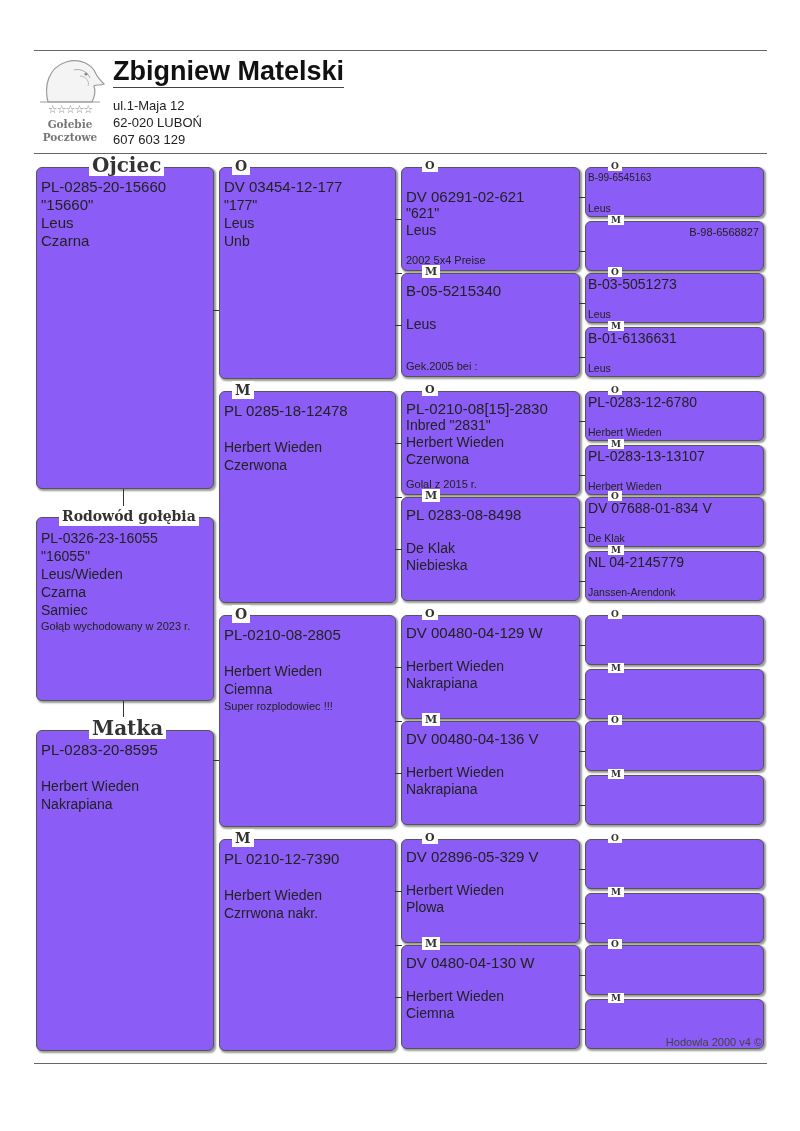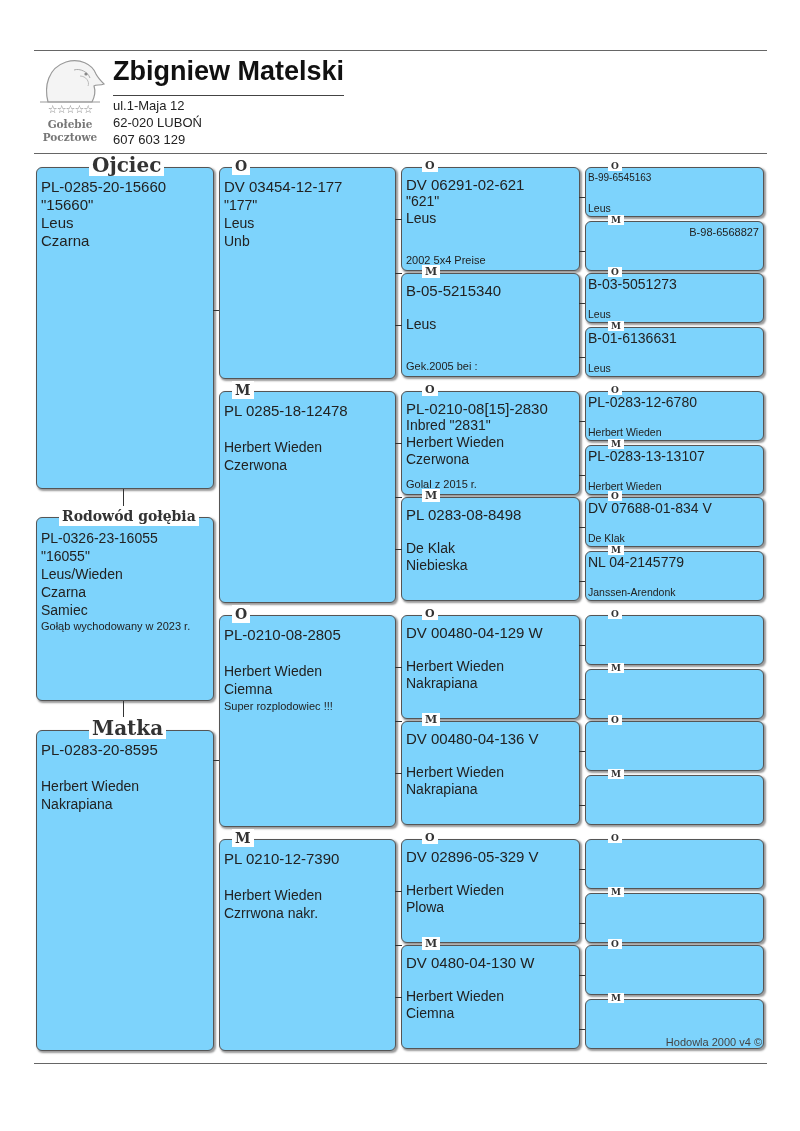--- a/index.html
+++ b/index.html
@@ -3,23 +3,23 @@
 <meta charset="utf-8">
 <style>
   html, body { margin:0; padding:0; background:#ffffff; }
   body { width:800px; height:1131px; position:relative; overflow:hidden; font-family:"Liberation Sans", sans-serif; color:#222; }
   .rule { position:absolute; left:34px; width:733px; height:0; border-top:1.5px solid #666; }
   .logo { position:absolute; left:34px; top:56px; width:72px; height:92px; }
   .logo .stars { position:absolute; left:0; top:47px; width:72px; text-align:center; font-size:11px; letter-spacing:-1px; color:#888; }
   .logo .l1, .logo .l2 { position:absolute; left:0; width:72px; text-align:center; font-family:"DejaVu Serif", serif; font-weight:bold; color:#777; font-size:10.5px; }
   .logo .l1 { top:62px; }
   .logo .l2 { top:75px; }
-  .owner-name { position:absolute; left:113px; top:55px; font-size:27px; font-weight:bold; color:#111; border-bottom:1.5px solid #444; padding-bottom:8px; line-height:32px; }
+  .owner-name { position:absolute; left:113px; top:55px; font-size:27px; font-weight:bold; color:#111; border-bottom:1.5px solid #444; padding-bottom:0; line-height:32px; }
   .addr { position:absolute; left:113px; font-size:13px; color:#222; line-height:15px; }
-  .box { position:absolute; border:1.5px solid #555; border-radius:6px; box-shadow:1.5px 1.5px 2px #999; background:#7dd3fc; box-sizing:border-box; }
+  .box { position:absolute; border:1.5px solid #555; border-radius:6px; box-shadow:1.5px 1.5px 2px #999; background:#8b5cf6; box-sizing:border-box; }
   .legend { position:absolute; top:-9px; background:#fff; padding:0 3px; font-family:"DejaVu Serif", serif; font-weight:bold; color:#333; line-height:16px; }
   .legend.big { top:-14px; font-size:20px; line-height:22px; }
   .legend.mid { top:-12px; font-size:14px; line-height:20px; }
   .legend.c2 { font-size:14px; top:-11px; line-height:18px; }
   .legend.c3 { font-size:11px; top:-9px; line-height:13px; }
   .legend.c4 { font-size:9px; top:-7px; line-height:10px; }
   .content { position:absolute; left:4px; right:4px; font-size:14px; line-height:18px; color:#222; }
   .content .line { display:block; white-space:nowrap; min-height:18px; }
   .small { font-size:11px !important; }
   .vline { position:absolute; width:0; border-left:1.5px solid #333; }
@@ -129,21 +129,21 @@
         <span class="line">Herbert Wieden</span>
         <span class="line">Czrrwona nakr.</span>
       </div>
     </div>
     <div class="hline" style="left: 395px; top: 945px; width: 7px;"></div>
   </div>
 <div id="col3">
     <div class="box" style="left: 401px; top: 167px; width: 179px; height: 104px;">
       <div class="legend c3" style="left: 20px;">O</div>
       <div class="content" style="top: 8px;">
-        <span class="line" style="font-size: 15px; line-height: 17px; min-height: 17px;">DV 06291-02-621</span>
+        <span class="line" style="font-size: 15px; line-height: 17px; min-height: 17px; margin-top: 12px;">DV 06291-02-621</span>
         <span class="line" style="line-height: 17px; min-height: 17px;">"621"</span>
         <span class="line" style="line-height: 17px; min-height: 17px;">Leus</span>
         <span class="line" style="line-height: 17px; min-height: 17px;"></span>
       </div>
       <div class="content small" style="bottom: 3px; font-size: 11px; line-height: 13px; white-space: nowrap;">2002 5x4 Preise</div>
     </div>
     <div class="hline" style="left: 395px; top: 219px; width: 7px;"></div>
     <div class="hline" style="left: 579px; top: 197px; width: 7px;"></div>
     <div class="hline" style="left: 579px; top: 251px; width: 7px;"></div>
     <div class="box" style="left: 401px; top: 273px; width: 179px; height: 104px;">

